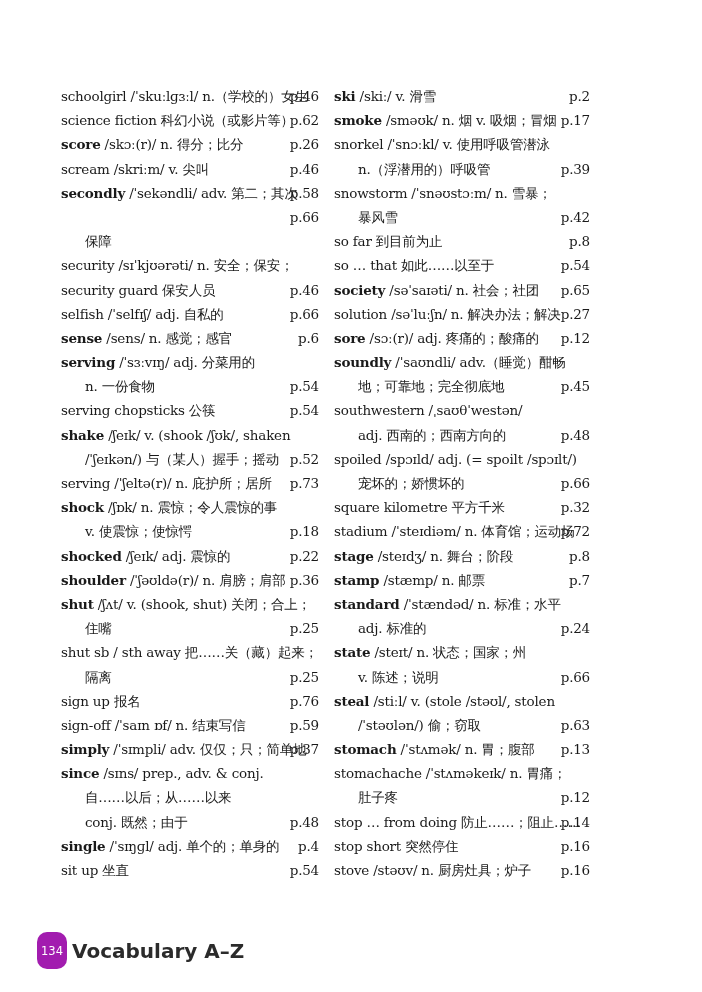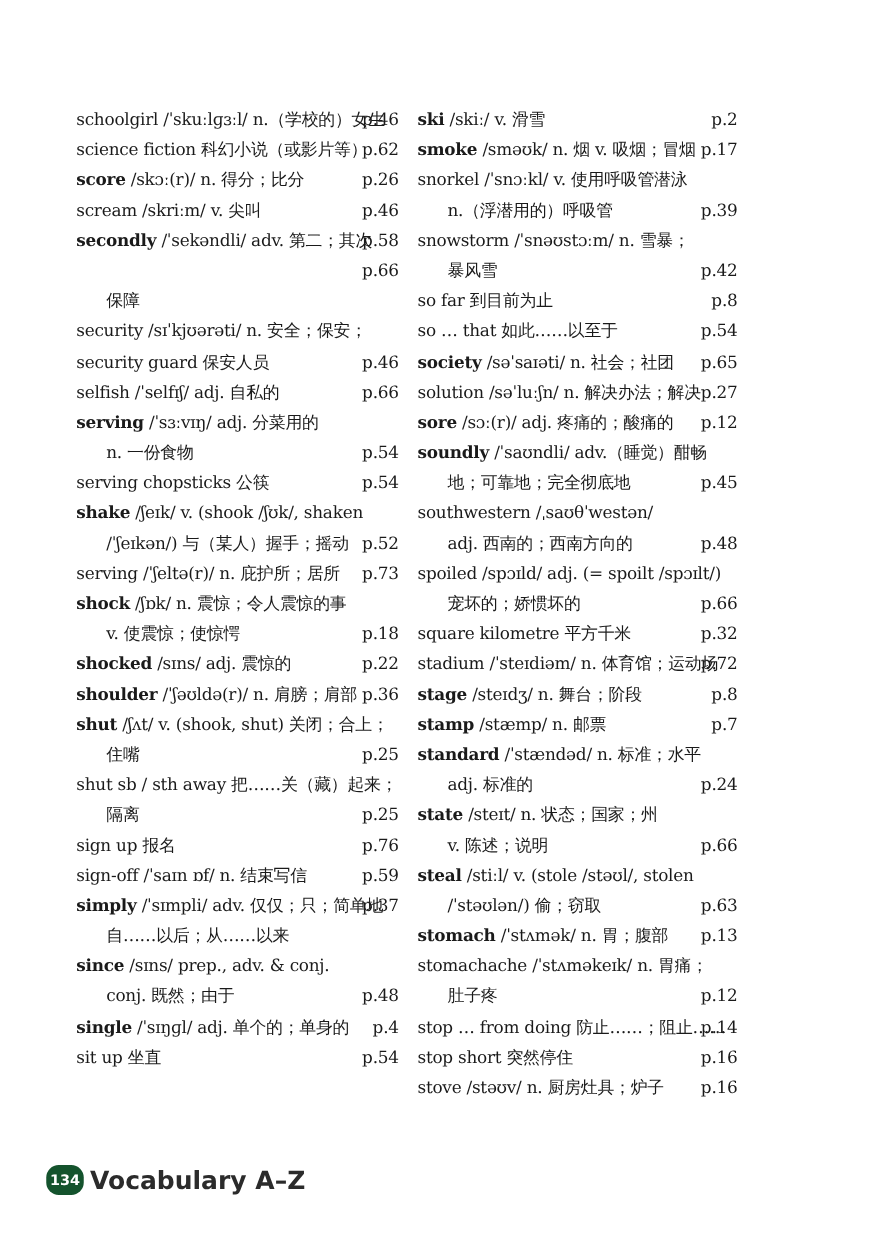--- a/index.html
+++ b/index.html
@@ -6,58 +6,59 @@
   body { width:702px; height:992px; position:relative; overflow:hidden;
          font-family:"DejaVu Serif","Liberation Serif",serif; color:#1a1a1a; }
   .col { position:absolute; top:84px; }
   .col.left { left:61px; width:258px; }
   .col.right { left:334px; width:256px; }
   .line { position:relative; height:24.2px; line-height:24.2px; font-size:13.5px; white-space:nowrap; letter-spacing:-0.2px; }
   .line.indent .txt { padding-left:24px; }
   .hw { font-weight:bold; }
   .pg { position:absolute; right:0; top:0; }
   .footer { position:absolute; left:37px; top:932px; display:flex; align-items:center; gap:5px; }
-  .badge { width:30px; height:24px; border-radius:10px; background:#14532d; color:#fff;
-           font-family:"DejaVu Sans","Liberation Sans",sans-serif; font-size:11.5px; font-weight:bold;
+  .badge { width:30px; height:37px; border-radius:10px; background:#a21caf; color:#fff;
+           font-family:"DejaVu Sans","Liberation Sans",sans-serif; font-size:11.5px; font-weight:normal;
            display:flex; align-items:center; justify-content:center; }
   .ftitle { font-family:"DejaVu Sans","Liberation Sans",sans-serif; font-size:20px; font-weight:bold; color:#2b2b2b; }
 </style>
 </head>
 <body>
 
 <div class="col left" id="colL">
     <div class="line"><span class="txt"><span class="">schoolgirl</span><span> /ˈskuːlɡɜːl/ n.（学校的）女生</span></span><span class="pg">p.46</span></div>
     <div class="line"><span class="txt"><span class="">science fiction</span><span> 科幻小说（或影片等）</span></span><span class="pg">p.62</span></div>
     <div class="line"><span class="txt"><span class="hw">score</span><span> /skɔː(r)/ n. 得分；比分</span></span><span class="pg">p.26</span></div>
     <div class="line"><span class="txt"><span class="">scream</span><span> /skriːm/ v. 尖叫</span></span><span class="pg">p.46</span></div>
     <div class="line"><span class="txt"><span class="hw">secondly</span><span> /ˈsekəndli/ adv. 第二；其次</span></span><span class="pg">p.58</span></div>
     <div class="line"><span class="pg">p.66</span></div>
     <div class="line indent"><span class="txt"><span>保障</span></span></div>
     <div class="line"><span class="txt"><span class="">security</span><span> /sɪˈkjʊərəti/ n. 安全；保安；</span></span></div>
     <div class="line"><span class="txt"><span class="">security guard</span><span> 保安人员</span></span><span class="pg">p.46</span></div>
     <div class="line"><span class="txt"><span class="">selfish</span><span> /ˈselfɪʃ/ adj. 自私的</span></span><span class="pg">p.66</span></div>
+    <div class="line"><span class="txt"><span class="hw">sense</span><span> /sens/ n. 感觉；感官</span></span><span class="pg">p.6</span></div>
     <div class="line"><span class="txt"><span class="hw">serving</span><span> /ˈsɜːvɪŋ/ adj. 分菜用的</span></span></div>
     <div class="line indent"><span class="txt"><span>n. 一份食物</span></span><span class="pg">p.54</span></div>
     <div class="line"><span class="txt"><span class="">serving chopsticks</span><span> 公筷</span></span><span class="pg">p.54</span></div>
     <div class="line"><span class="txt"><span class="hw">shake</span><span> /ʃeɪk/ v. (shook /ʃʊk/, shaken</span></span></div>
     <div class="line indent"><span class="txt"><span>/ˈʃeɪkən/) 与（某人）握手；摇动</span></span><span class="pg">p.52</span></div>
     <div class="line"><span class="txt"><span class="">serving</span><span> /ˈʃeltə(r)/ n. 庇护所；居所</span></span><span class="pg">p.73</span></div>
     <div class="line"><span class="txt"><span class="hw">shock</span><span> /ʃɒk/ n. 震惊；令人震惊的事</span></span></div>
     <div class="line indent"><span class="txt"><span>v. 使震惊；使惊愕</span></span><span class="pg">p.18</span></div>
-    <div class="line"><span class="txt"><span class="hw">shocked</span><span> /sɪns/ adj. 震惊的</span></span><span class="pg">p.22</span></div>
+    <div class="line"><span class="txt"><span class="hw">shocked</span><span> /ʃeɪk/ adj. 震惊的</span></span><span class="pg">p.22</span></div>
     <div class="line"><span class="txt"><span class="hw">shoulder</span><span> /ˈʃəʊldə(r)/ n. 肩膀；肩部</span></span><span class="pg">p.36</span></div>
     <div class="line"><span class="txt"><span class="hw">shut</span><span> /ʃʌt/ v. (shook, shut) 关闭；合上；</span></span></div>
     <div class="line indent"><span class="txt"><span>住嘴</span></span><span class="pg">p.25</span></div>
     <div class="line"><span class="txt"><span class="">shut sb / sth away</span><span> 把……关（藏）起来；</span></span></div>
     <div class="line indent"><span class="txt"><span>隔离</span></span><span class="pg">p.25</span></div>
     <div class="line"><span class="txt"><span class="">sign up</span><span>  报名</span></span><span class="pg">p.76</span></div>
     <div class="line"><span class="txt"><span class="">sign-off</span><span> /ˈsaɪn ɒf/ n. 结束写信</span></span><span class="pg">p.59</span></div>
     <div class="line"><span class="txt"><span class="hw">simply</span><span> /ˈsɪmpli/ adv. 仅仅；只；简单地</span></span><span class="pg">p.37</span></div>
+    <div class="line"><span class="txt"><span class="hw">since</span><span> /sɪns/ prep., adv. &amp; conj.</span></span></div>
     <div class="line indent"><span class="txt"><span>自……以后；从……以来</span></span></div>
-    <div class="line"><span class="txt"><span class="hw">since</span><span> /sɪns/ prep., adv. &amp; conj.</span></span></div>
     <div class="line indent"><span class="txt"><span>conj. 既然；由于</span></span><span class="pg">p.48</span></div>
     <div class="line"><span class="txt"><span class="hw">single</span><span> /ˈsɪŋɡl/ adj. 单个的；单身的</span></span><span class="pg">p.4</span></div>
     <div class="line"><span class="txt"><span class="">sit up</span><span> 坐直</span></span><span class="pg">p.54</span></div>
   </div>
 <div class="col right" id="colR">
     <div class="line"><span class="txt"><span class="hw">ski</span><span> /skiː/ v. 滑雪</span></span><span class="pg">p.2</span></div>
     <div class="line"><span class="txt"><span class="hw">smoke</span><span> /sməʊk/ n. 烟   v. 吸烟；冒烟</span></span><span class="pg">p.17</span></div>
     <div class="line"><span class="txt"><span class="">snorkel</span><span> /ˈsnɔːkl/ v. 使用呼吸管潜泳</span></span></div>
     <div class="line indent"><span class="txt"><span>n.（浮潜用的）呼吸管</span></span><span class="pg">p.39</span></div>
     <div class="line"><span class="txt"><span class="">snowstorm</span><span> /ˈsnəʊstɔːm/ n. 雪暴；</span></span></div>

